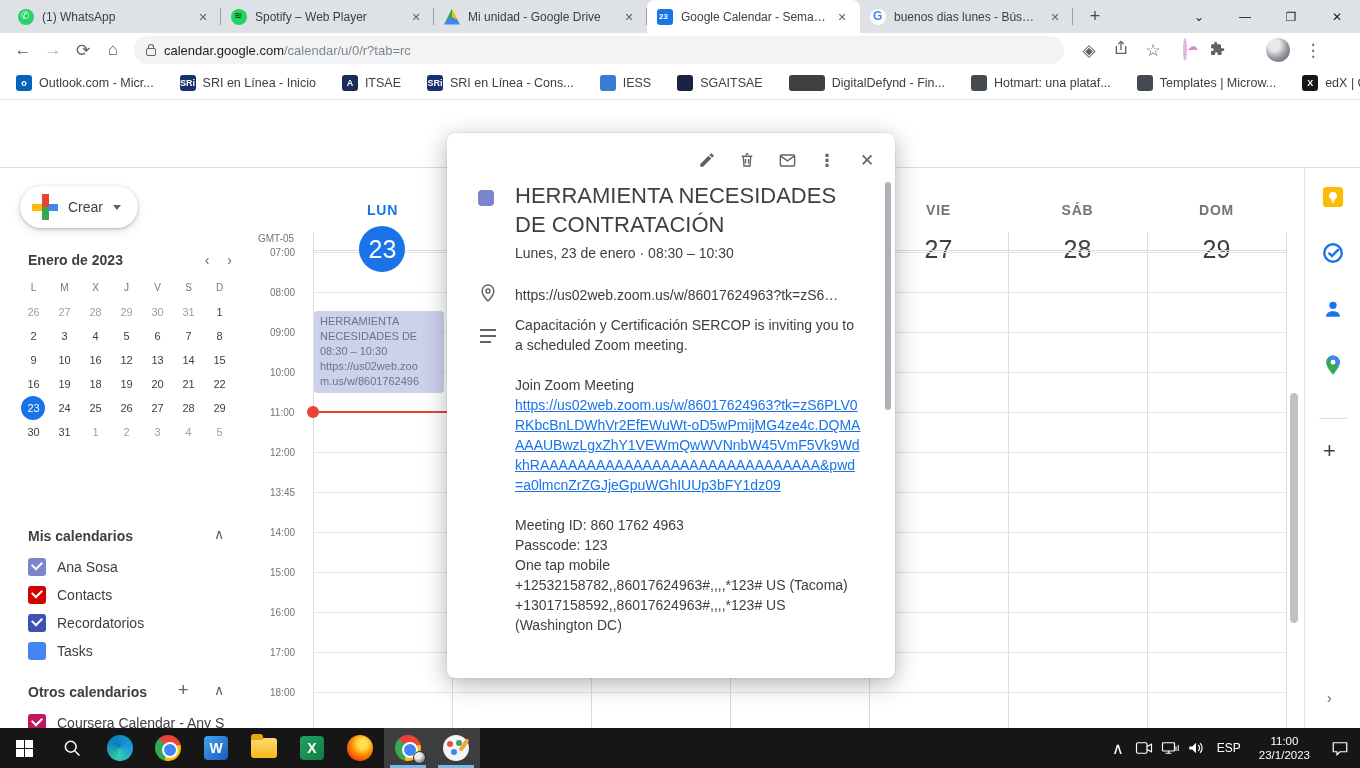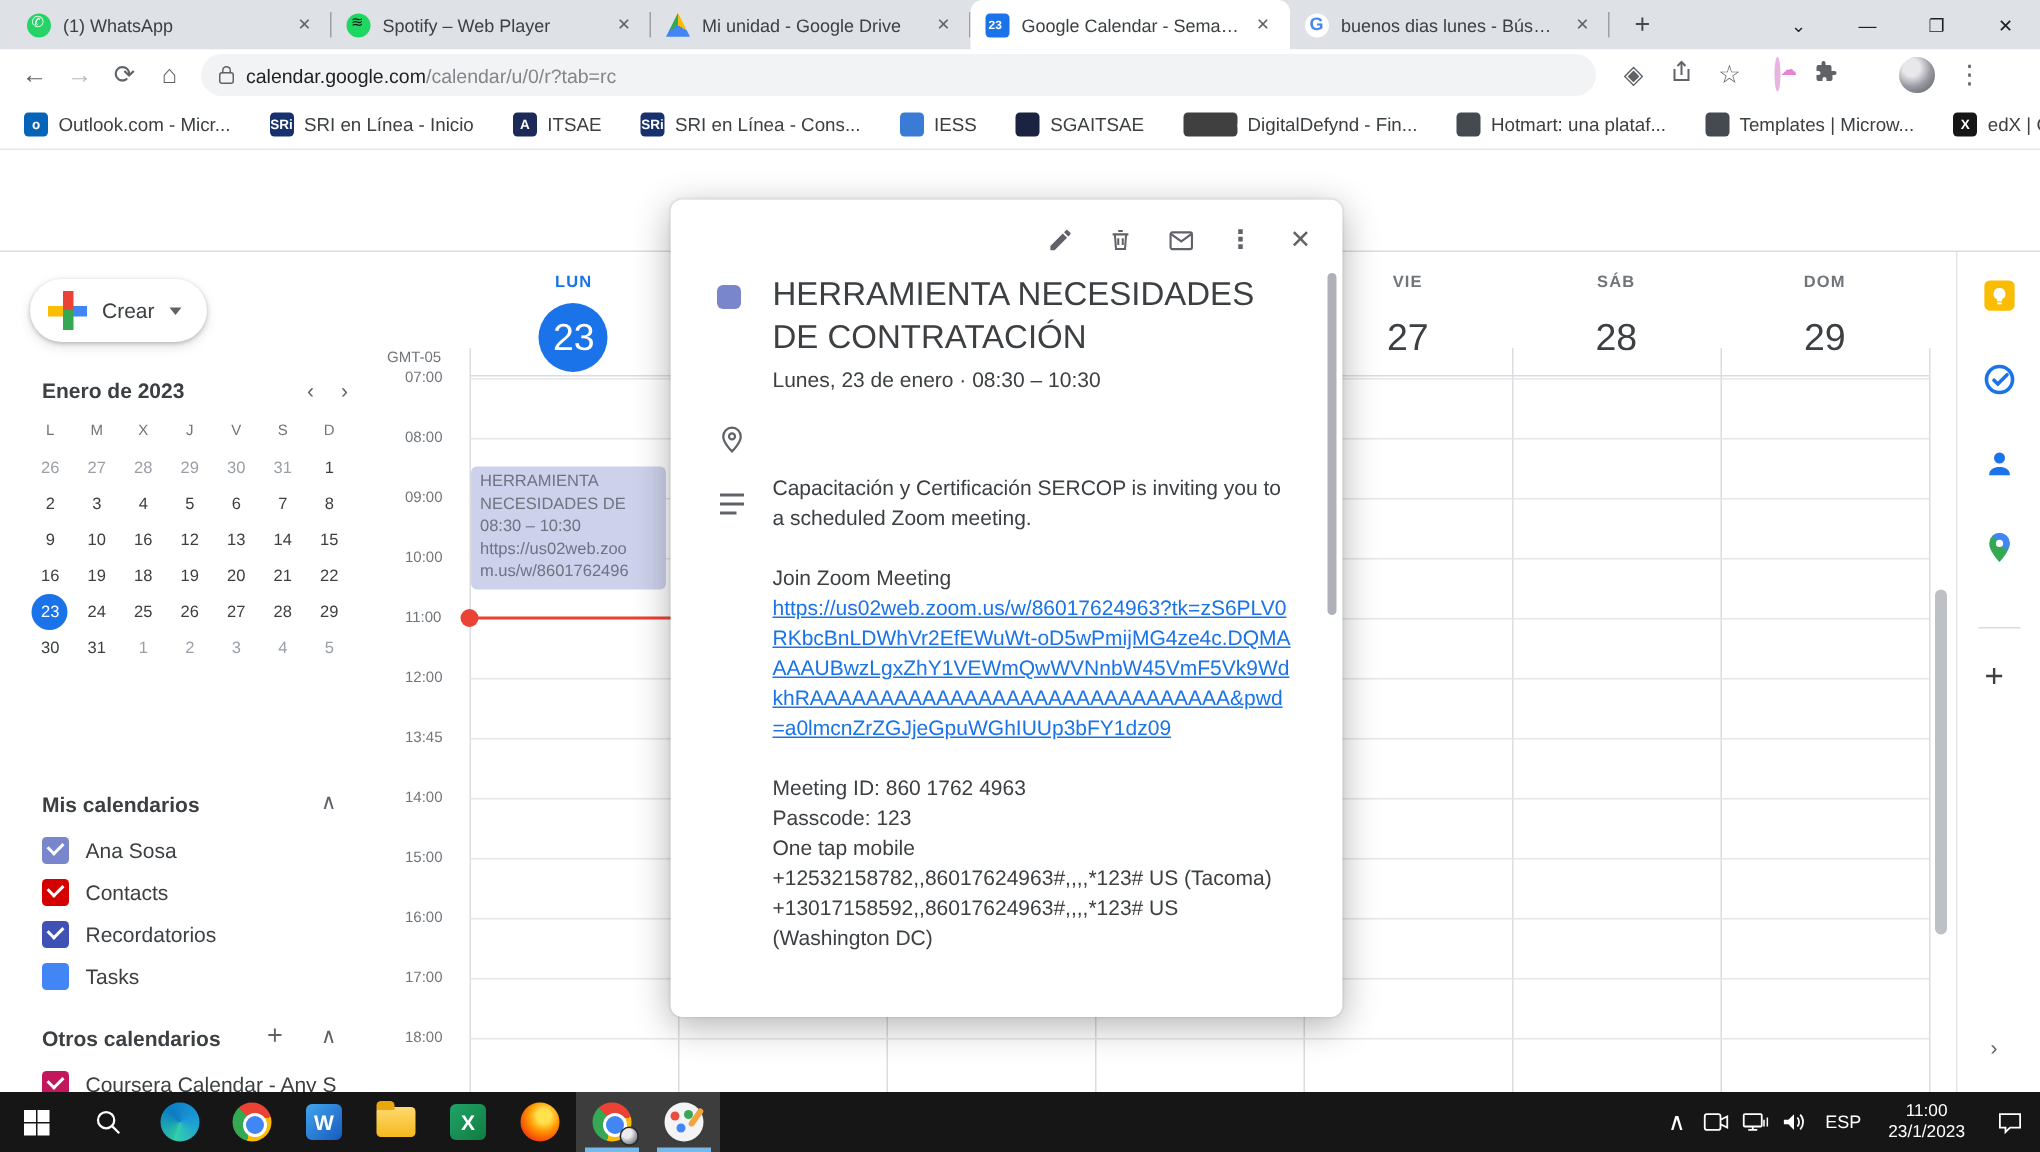--- a/index.html
+++ b/index.html
@@ -91,21 +91,21 @@
   .sec-label { position:absolute; font-size:14px; font-weight:bold; color:#3c4043; }
   .sec-ctl { position:absolute; color:#5f6368; font-size:14px; }
   .calrow { position:absolute; left:28px; display:flex; align-items:center; gap:11px; font-size:14px; color:#3c4043; }
   .cb { width:18px; height:18px; border-radius:3px; position:relative; flex:none; }
   .cb.checked::after { content:""; position:absolute; left:4px; top:3px; width:8px; height:5px; border-left:2px solid #fff; border-bottom:2px solid #fff; transform:rotate(-45deg); }
 
   
   .main { left:256px; top:168px; width:1048px; height:560px; background:#fff; overflow:hidden; }
   .gmt { position:absolute; left:2px; top:65px; font-size:10px; color:#70757a; }
   .dayhead { position:absolute; top:14px; width:139px; text-align:center; left:calc(57px + var(--col) * 139px); }
-  .dh-name { font-size:11px; color:#70757a; letter-spacing:.8px; font-weight:bold; }
+  .dh-name { font-size:14px; color:#70757a; letter-spacing:.8px; font-weight:bold;margin-top:20px; }
   .dh-num { font-size:25px; color:#3c4043; margin-top:8px; line-height:46px; }
   .dayhead.today .dh-name { color:#1a73e8; }
   .dayhead.today .dh-num { color:#fff; position:relative; z-index:1; }
   .dayhead.today .dh-num::before { content:""; position:absolute; left:46px; top:0; width:46px; height:46px; border-radius:50%; background:#1a73e8; z-index:-1; }
   .headline { position:absolute; left:57px; top:82px; width:973px; height:1px; background:#dadce0; }
   .vline { position:absolute; top:64px; bottom:0; width:1px; background:#dadce0; }
   .hours { position:absolute; left:0; top:84px; width:1048px; }
   .hrow { position:relative; height:40px; }
   .hrow::before { content:""; position:absolute; left:57px; right:18px; top:0; height:1px; background:#e4e6ea; }
   .hlabel { position:absolute; right:1000px; top:0; transform:translateY(-50%); font-size:10px; color:#70757a; white-space:nowrap; }
@@ -698,20 +698,21 @@
     <div class="pp-color"></div>
     <div class="pp-title">HERRAMIENTA NECESIDADES DE CONTRATACIÓN</div>
     <div class="pp-date">Lunes, 23 de enero  ·  08:30 – 10:30</div>
 
     <span class="pp-loc-ic">
       <svg width="20" height="20" viewBox="0 0 24 24" fill="none" stroke="#5f6368" stroke-width="1.8">
           <path d="M12 2.5a7 7 0 0 0-7 7c0 5.2 7 12 7 12s7-6.8 7-12a7 7 0 0 0-7-7z"></path>
           <circle cx="12" cy="9.5" r="2.4"></circle>
         </svg>
     </span>
+    <div class="pp-loc">https://us02web.zoom.us/w/86017624963?tk=zS6…</div>
 
     <span class="pp-desc-ic">
         <i></i>
         <i></i>
         <i style="width:11px"></i>
       </span>
     <div class="pp-desc">
       
     <div style="display: contents;">
         <div data-type="text">Capacitación y Certificación SERCOP is inviting you to a scheduled Zoom meeting.</div>

